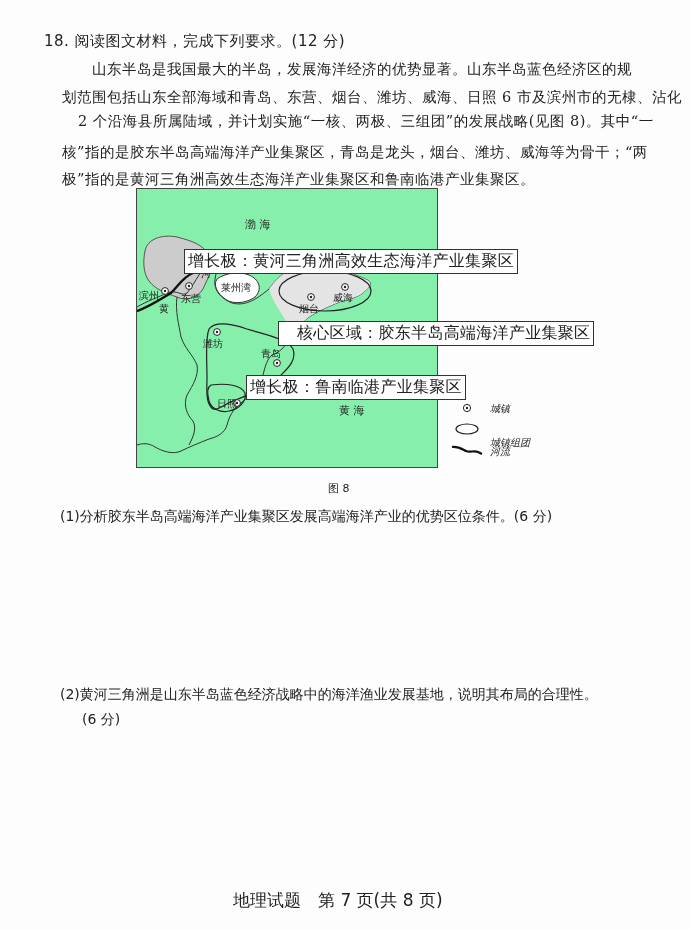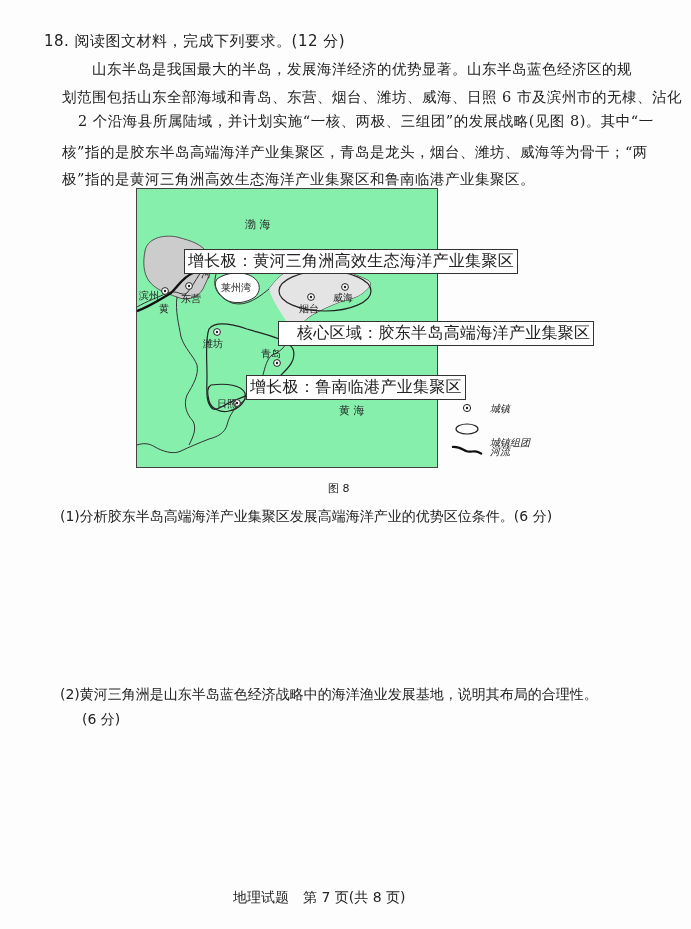--- a/index.html
+++ b/index.html
@@ -17,21 +17,21 @@
   }
   .map svg { position:absolute; left:0; top:0; }
   .maplabel { position:absolute; font-size:10px; white-space:nowrap; color:#222; }
   .mapbox {
     position:absolute; font-size:16px; white-space:nowrap; border:1.3px solid #333;
     background:#fff; padding:1px 3px; color:#222; letter-spacing:0.3px;margin-left:31px;
   }
   .legend { position:absolute; font-size:10px; color:#222;font-style:italic; }
   .caption { position:absolute; left:328px; top:481px; font-size:11px; font-family:"DejaVu Sans","Liberation Sans",sans-serif; }
   .sub { position:absolute; font-family:"DejaVu Sans","Liberation Sans",sans-serif; font-size:14px; white-space:nowrap; }
-  .footer { position:absolute; left:233px; top:889px; font-size:14px; font-family:"DejaVu Sans","Liberation Sans",sans-serif; white-space:nowrap; }
+  .footer { position:absolute; left:233px; top:889px; font-size:17px; font-family:"DejaVu Sans","Liberation Sans",sans-serif; white-space:nowrap; }
 </style>
 </head>
 <body>
 
 <div class="line q-title">18. 阅读图文材料，完成下列要求。(12 分)</div>
 <div class="line para" style="top:60px;">山东半岛是我国最大的半岛，发展海洋经济的优势显著。山东半岛蓝色经济区的规</div>
 <div class="line para2" style="top:88px;">划范围包括山东全部海域和青岛、东营、烟台、潍坊、威海、日照 6 市及滨州市的无棣、沾化</div>
 <div class="line para2" style="top:112px;margin-left:16px;">2 个沿海县所属陆域，并计划实施“一核、两极、三组团”的发展战略(见图 8)。其中“一</div>
 <div class="line para2" style="top:143px;">核”指的是胶东半岛高端海洋产业集聚区，青岛是龙头，烟台、潍坊、威海等为骨干；“两</div>
 <div class="line para2" style="top:170px;">极”指的是黄河三角洲高效生态海洋产业集聚区和鲁南临港产业集聚区。</div>

